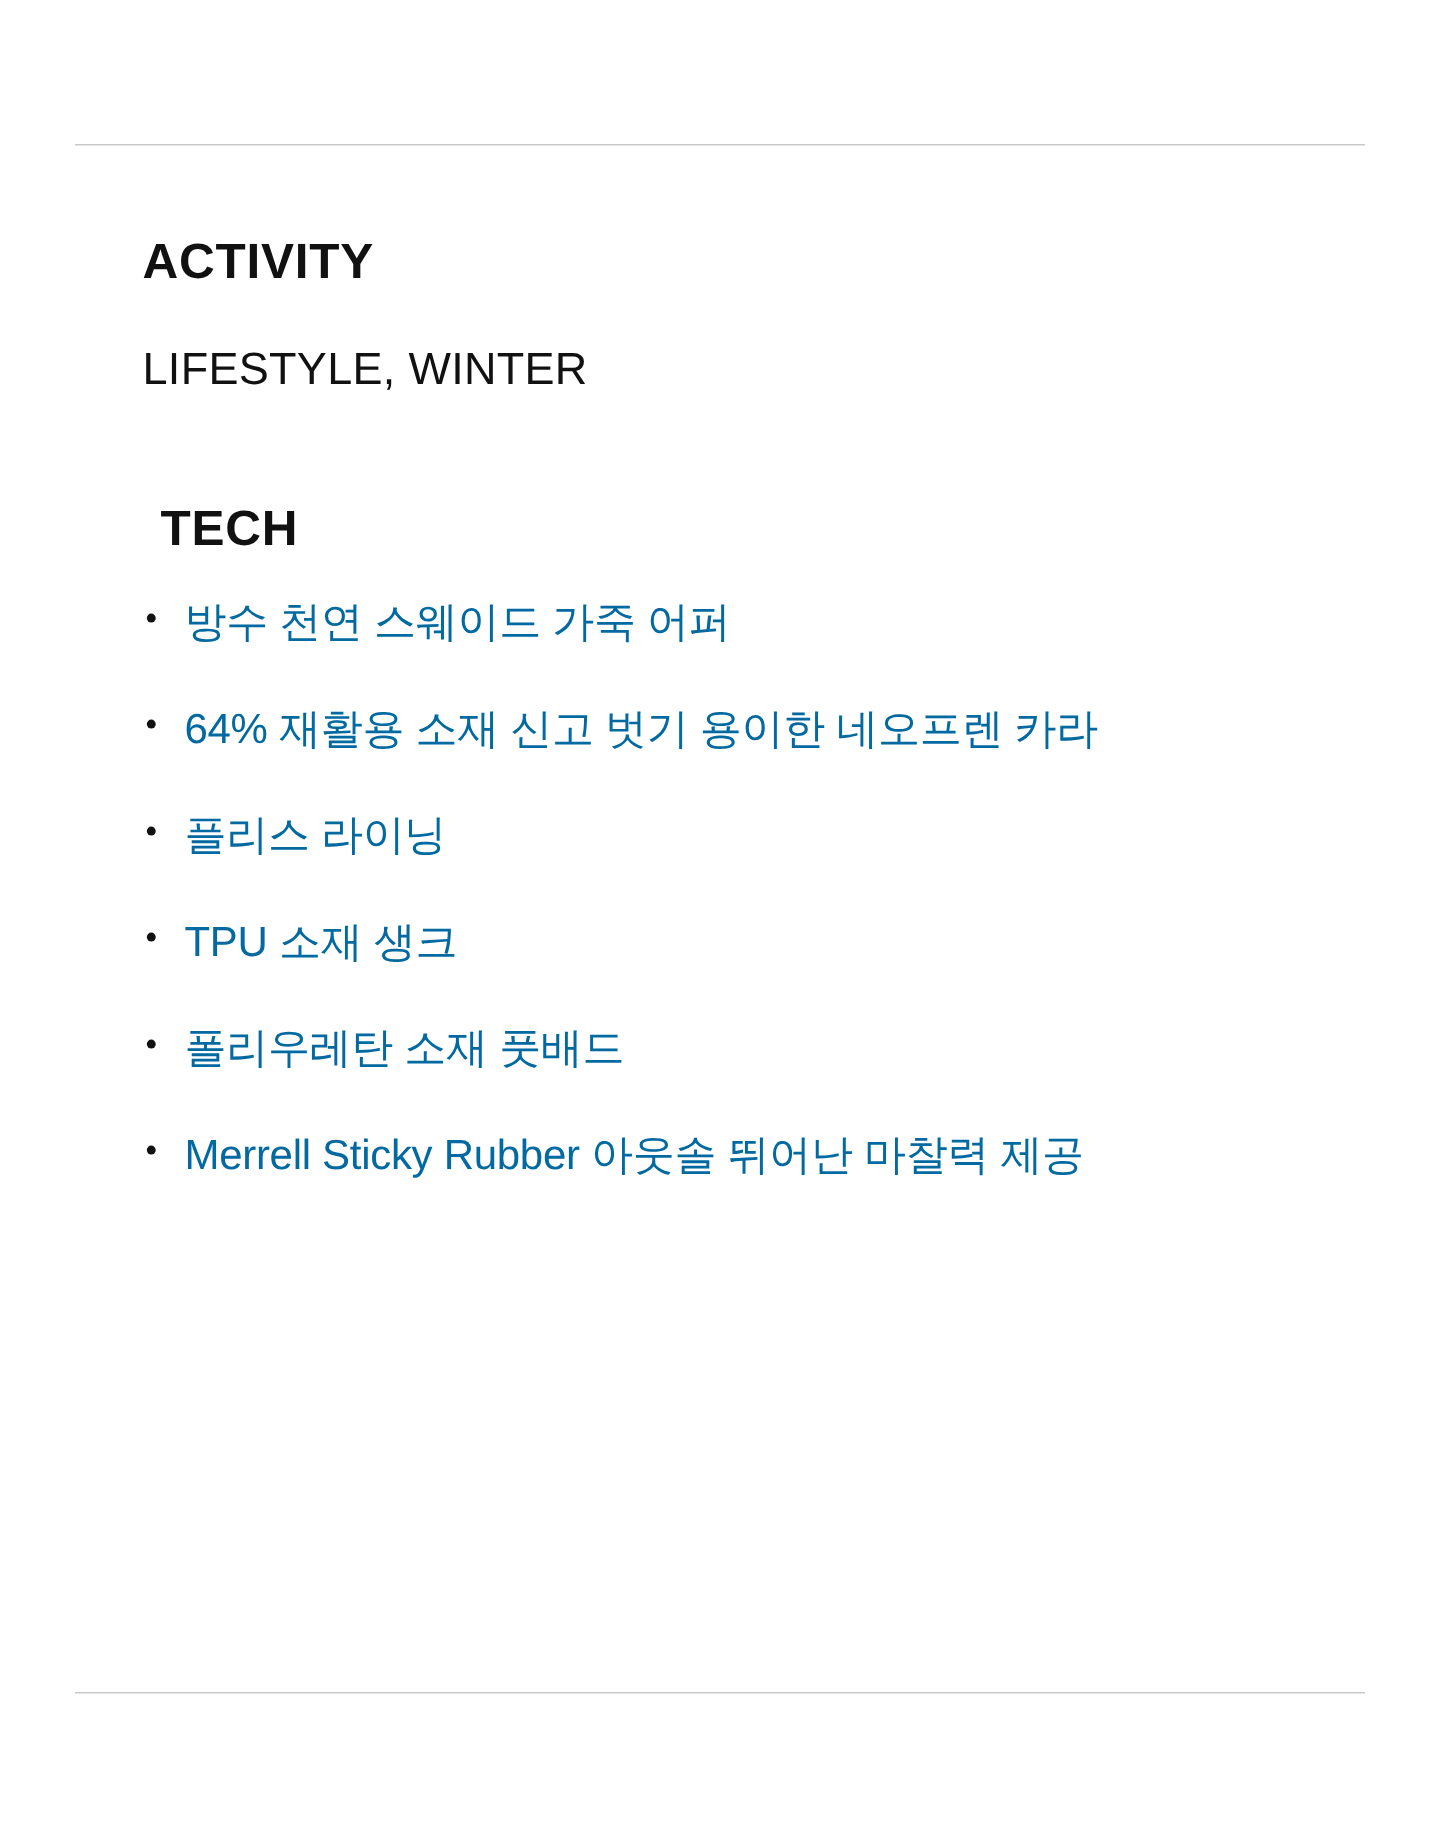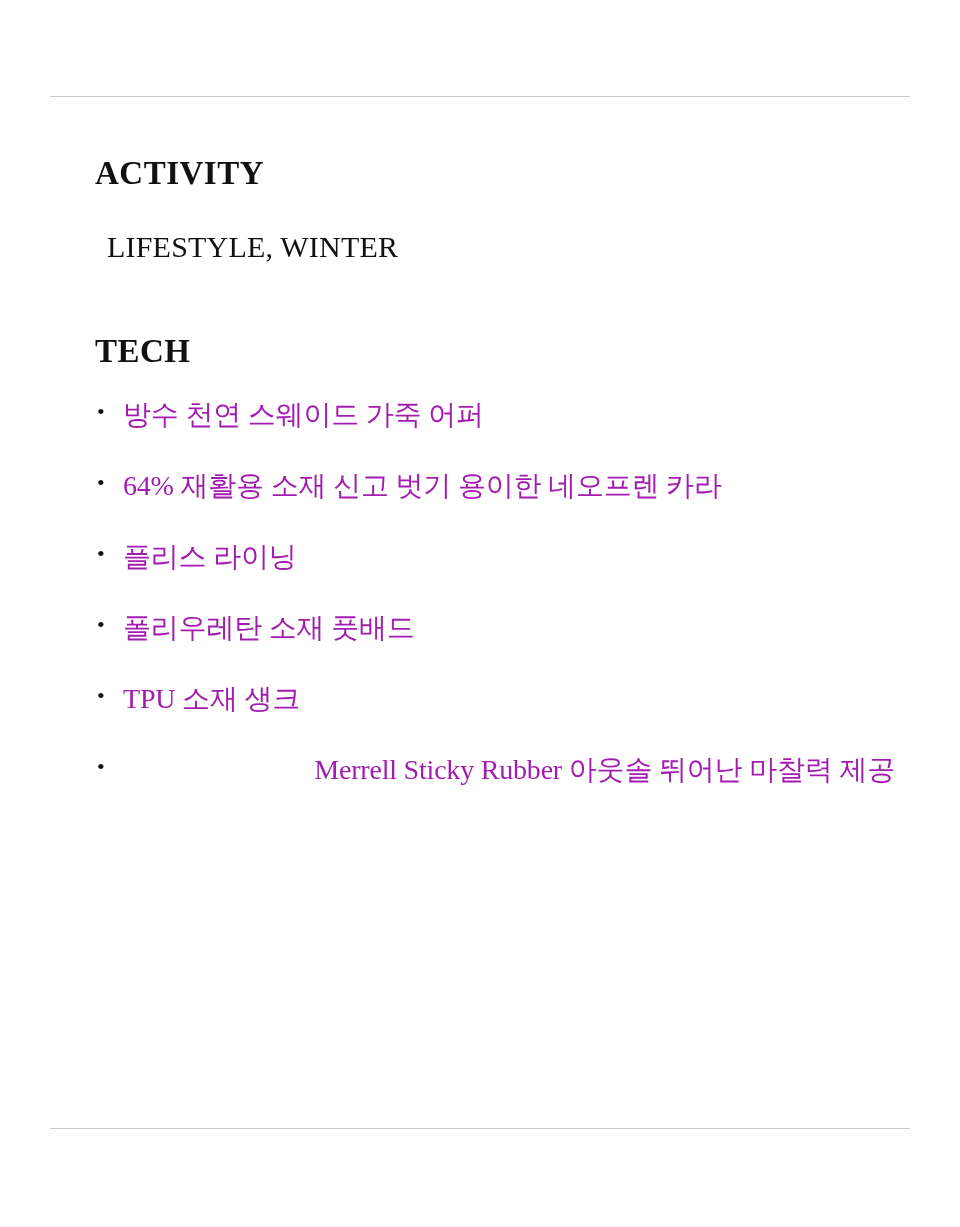--- a/index.html
+++ b/index.html
@@ -12,21 +12,20 @@
     height: 1227px;
     font-family: "Liberation Sans", "DejaVu Sans", sans-serif;
     color: #111111;
     -webkit-font-smoothing: antialiased;
   }
   .page {
     position: relative;
     width: 960px;
     height: 1227px;
     box-sizing: border-box;
-    font-family: Liberation Serif, serif;
   }
   .rule {
     position: absolute;
     left: 50px;
     width: 860px;
     height: 0;
     border-top: 1px solid #c9c9c9;
   }
   .rule-top { top: 96px; }
   .rule-bottom { top: 1128px; }
@@ -48,47 +47,47 @@
   }
 
   .section-activity h2.section-title { margin-bottom: 36px; }
 
   .activity-value {
     font-size: 30px;
     font-weight: 400;
     letter-spacing: 0.2px;
     line-height: 1.2;
     color: #111111;
-    margin: 12px;
+    margin: 0;
   }
 
   .section-tech {
     margin-top: 68px;
   }
 
-  .section-tech h2.section-title { margin-bottom: 30px; }
+  .section-tech h2.section-title { margin-bottom: 30px; margin-left: 12px; }
 
   ul.tech-list {
     list-style: none;
     margin: 0;
     padding: 0;
   }
 
   ul.tech-list li {
     position: relative;
     padding-left: 28px;
     font-size: 28px;
     line-height: 1.0;
-    color: #a21caf;
+    color: #0369a1;
     margin: 0 0 43px 0;
     letter-spacing: -0.2px;
     white-space: nowrap;
   }
 
-  ul.tech-list li:last-child { margin-bottom: 0; text-align: right; }
+  ul.tech-list li:last-child { margin-bottom: 0; }
 
   ul.tech-list li::before {
     content: "\2022";
     position: absolute;
     left: 2px;
     top: -1px;
     font-size: 22px;
     line-height: 1.1;
     color: #111111;
   }
@@ -106,22 +105,22 @@
       <h2 class="section-title">ACTIVITY</h2>
       <p class="activity-value">LIFESTYLE, WINTER</p>
     </div>
 
     <div class="section-tech">
       <h2 class="section-title">TECH</h2>
       <ul class="tech-list">
         <li>방수 천연 스웨이드 가죽 어퍼</li>
         <li>64% 재활용 소재 신고 벗기 용이한 네오프렌 카라</li>
         <li>플리스 라이닝</li>
+        <li>TPU 소재 생크</li>
         <li>폴리우레탄 소재 풋배드</li>
-        <li>TPU 소재 생크</li>
         <li>Merrell Sticky Rubber 아웃솔 뛰어난 마찰력 제공</li>
       </ul>
     </div>
 
   </div>
 
   <div class="rule rule-bottom"></div>
 
 </div>
 

